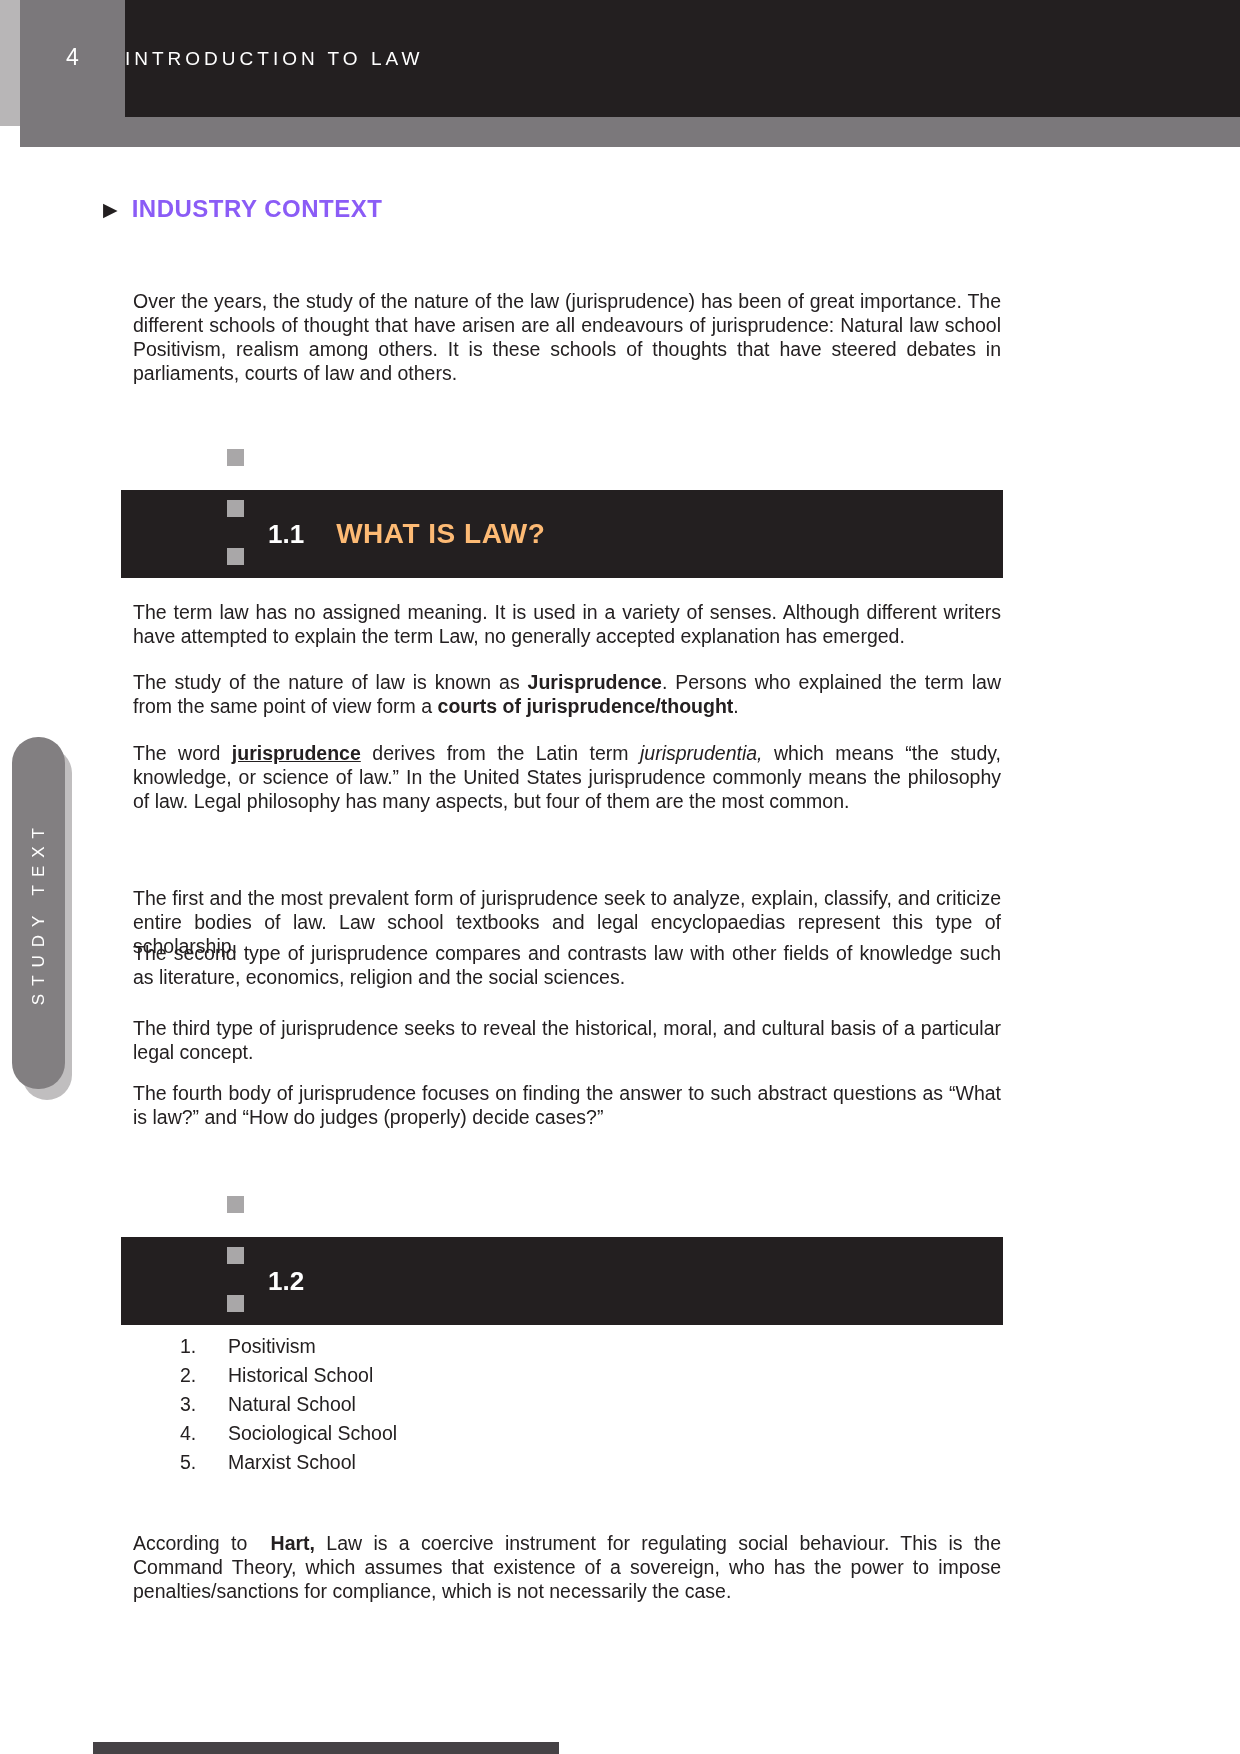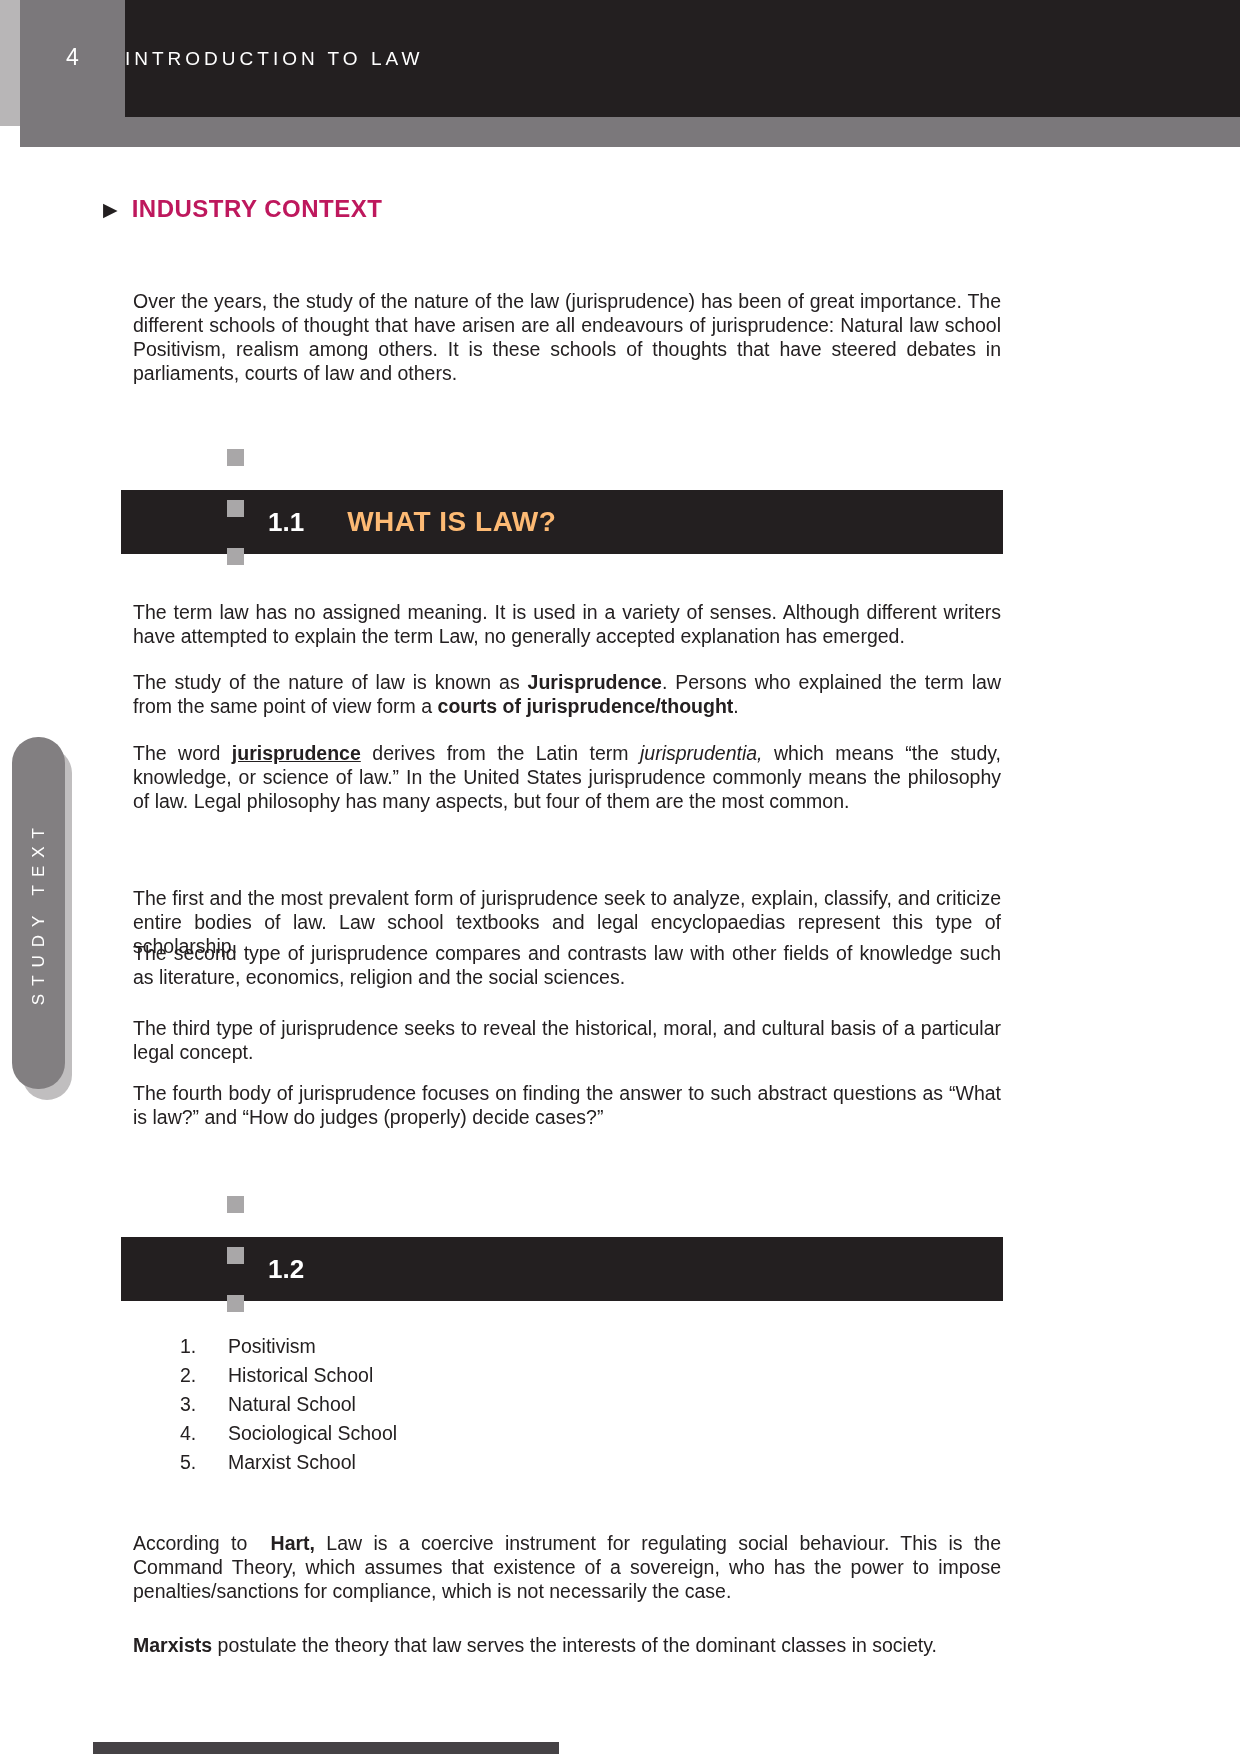--- a/index.html
+++ b/index.html
@@ -18,37 +18,37 @@
   .header-band { position:absolute; left:125px; top:117px; width:1115px; height:30px; background:#7b787b; }
 
   
   .tab-shadow { position:absolute; left:22px; top:748px; width:50px; height:352px; background:#c0bebf; border-radius:26px; }
   .side-tab { position:absolute; left:12px; top:737px; width:53px; height:352px; background:#827f81; border-radius:26px; display:flex; align-items:center; justify-content:center; }
   .tab-label { writing-mode:vertical-rl; transform:rotate(180deg); color:#ffffff; font-size:17px; letter-spacing:8px; white-space:nowrap; }
 
   
   .industry-heading { position:absolute; left:103px; top:195px; display:flex; align-items:center; gap:14px; }
   .tri { font-size:19px; color:#231f20; line-height:1; }
-  .industry-title { font-size:24px; font-weight:700; color:#be185d; letter-spacing:0.5px; }
+  .industry-title { font-size:24px; font-weight:700; color:#8b5cf6; letter-spacing:0.5px; }
 
   
   .body-p { position:absolute; left:133px; width:868px; font-size:19.5px; line-height:24px; text-align:justify; color:#242021; }
   .p1  { top:289px; }
   .p2  { top:600px; }
   .p3  { top:670px; }
   .p4  { top:741px; }
   .p5  { top:886px; }
   .p6  { top:941px; }
   .p7  { top:1010px;margin-top:6px; }
   .p8  { top:1081px; }
   .p9  { top:1531px; }
   .p10 { top:1633px; }
 
   
-  .section-bar { position:absolute; left:121px; width:882px; height:64px; background:#231f20; display:flex; align-items:center; padding-left:147px;gap:11px; }
+  .section-bar { position:absolute; left:121px; width:882px; height:88px; background:#231f20; display:flex; align-items:center; padding-left:147px; }
   .bar1 { top:490px; }
   .bar2 { top:1237px; }
   .bar-num { color:#ffffff; font-size:26px; font-weight:700; margin-right:32px; }
   .bar-title { color:#fdba74; font-size:28px; font-weight:700; letter-spacing:0.5px; }
   .sq { position:absolute; left:106px; width:17px; height:17px; background:#a9a7a8; }
   .sq-a { top:-41px; }
   .sq-b { top:10px; }
   .sq-c { top:58px; }
 
   
@@ -125,17 +125,16 @@
       <span class="li-num">4.</span>
       <span>Sociological School</span>
     </div>
     <div class="list-row">
       <span class="li-num">5.</span>
       <span>Marxist School</span>
     </div>
   </div>
 
   <p class="body-p p9"><span>According to </span><span style="font-weight: 700; margin-left: 12px;">Hart,</span><span> Law is a coercive instrument for regulating social behaviour. This is the Command Theory, which assumes that existence of a sovereign, who has the power to impose penalties/sanctions for compliance, which is not necessarily the case.</span></p>
-  <p class="body-p p10"><span style="font-weight: 700;">Marxists</span><span> postulate the theory that law serves the interests of the dominant classes in society.</span></p>
 
   <div class="footer-partial-bar"></div>
 
 </div>
 
 </body></html>

